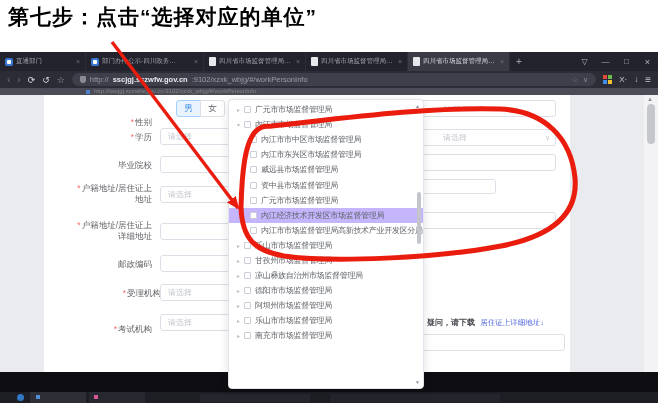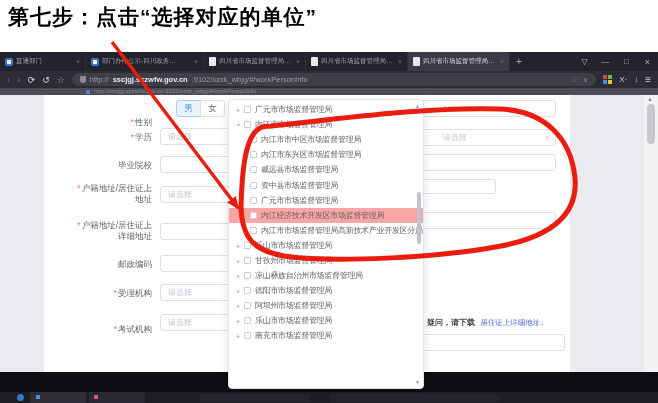--- a/index.html
+++ b/index.html
@@ -72,21 +72,21 @@
   #gender-female{left:200px;top:100px;background:#fff;border:1px solid #dcdfe6;color:#606266;border-radius:0 3px 3px 0}
   #helper-line{left:427px;top:317px;z-index:2;font-size:8px;white-space:nowrap}
   #helper-line .ht{color:#4a4a52;font-weight:bold}
   #helper-line .hl{color:#4a63d8;font-size:7.5px;margin-left:3px}
 
   
   #dropdown{left:228px;top:99px;width:196px;height:290px;background:#fff;border:1px solid #e2e5ec;border-radius:4px;box-shadow:0 2px 10px rgba(0,0,0,.12);z-index:6;padding-top:2px}
   .dd-item{display:flex;align-items:center;height:15.1px;font-size:8px;letter-spacing:-0.3px;color:#5f6368;white-space:nowrap;overflow:hidden}
   .dd-item.lvl0{padding-left:8px}
   .dd-item.lvl1{padding-left:21px}
-  .dd-item.hov{background:#fca5a5}
+  .dd-item.hov{background:#c4b5fd}
   .dd-item .arrow{width:7px;font-size:6px;color:#b9bdc6;flex:none}
   .dd-item .cb{width:7px;height:7px;border:1px solid #c9ced8;border-radius:1px;background:#fff;margin-right:4px;flex:none}
   #dd-scroll-up{position:absolute;right:3px;top:3px;font-size:5px;color:#8b8f98}
   #dd-scroll-down{position:absolute;right:3px;bottom:3px;font-size:5px;color:#8b8f98}
   #dd-scroll-thumb{position:absolute;right:2px;top:92px;width:4px;height:52px;background:#c3c5cc;border-radius:2px}
 
   
   #redmarks{left:0;top:0;width:658px;height:403px;z-index:30;pointer-events:none}
 </style>
 </head>
@@ -188,21 +188,21 @@
 
 <div class="flabel" style="left:74px;top:183px"><span class="req">*</span><span>户籍地址/居住证上地址</span></div>
 <div class="select lcol" style="top:186px"><span>请选择</span></div>
 
 <div class="flabel" style="left:74px;top:220px"><span class="req">*</span><span>户籍地址/居住证上详细地址</span></div>
 <div class="input lcol" style="top:223px"></div>
 
 <div class="flabel" style="left:74px;top:259px"><span>邮政编码</span></div>
 <div class="input lcol" style="top:255px"></div>
 
-<div class="flabel" style="left:74px;top:288px"><span class="req">*</span><span>受理机构</span></div>
+<div class="flabel" style="left:83px;top:288px"><span class="req">*</span><span>受理机构</span></div>
 <div class="select lcol" style="top:284px"><span>请选择</span></div>
 
 <div class="flabel" style="left:74px;top:324px"><span class="req">*</span><span>考试机构</span></div>
 <div class="select lcol" style="top:314px"><span>请选择</span></div>
 
 <div class="input rcol" style="top:100px;color:#c0c4cc"><span>1975-09-23</span></div>
 <div class="select rcol" style="top:129px"><span>请选择</span><span class="chev">∨</span></div>
 <div class="input rcol" style="top:154px"></div>
 <div class="input" style="left:412px;width:84px;top:179px;height:15px"></div>
 <div class="input rcol" style="top:212px"></div>

